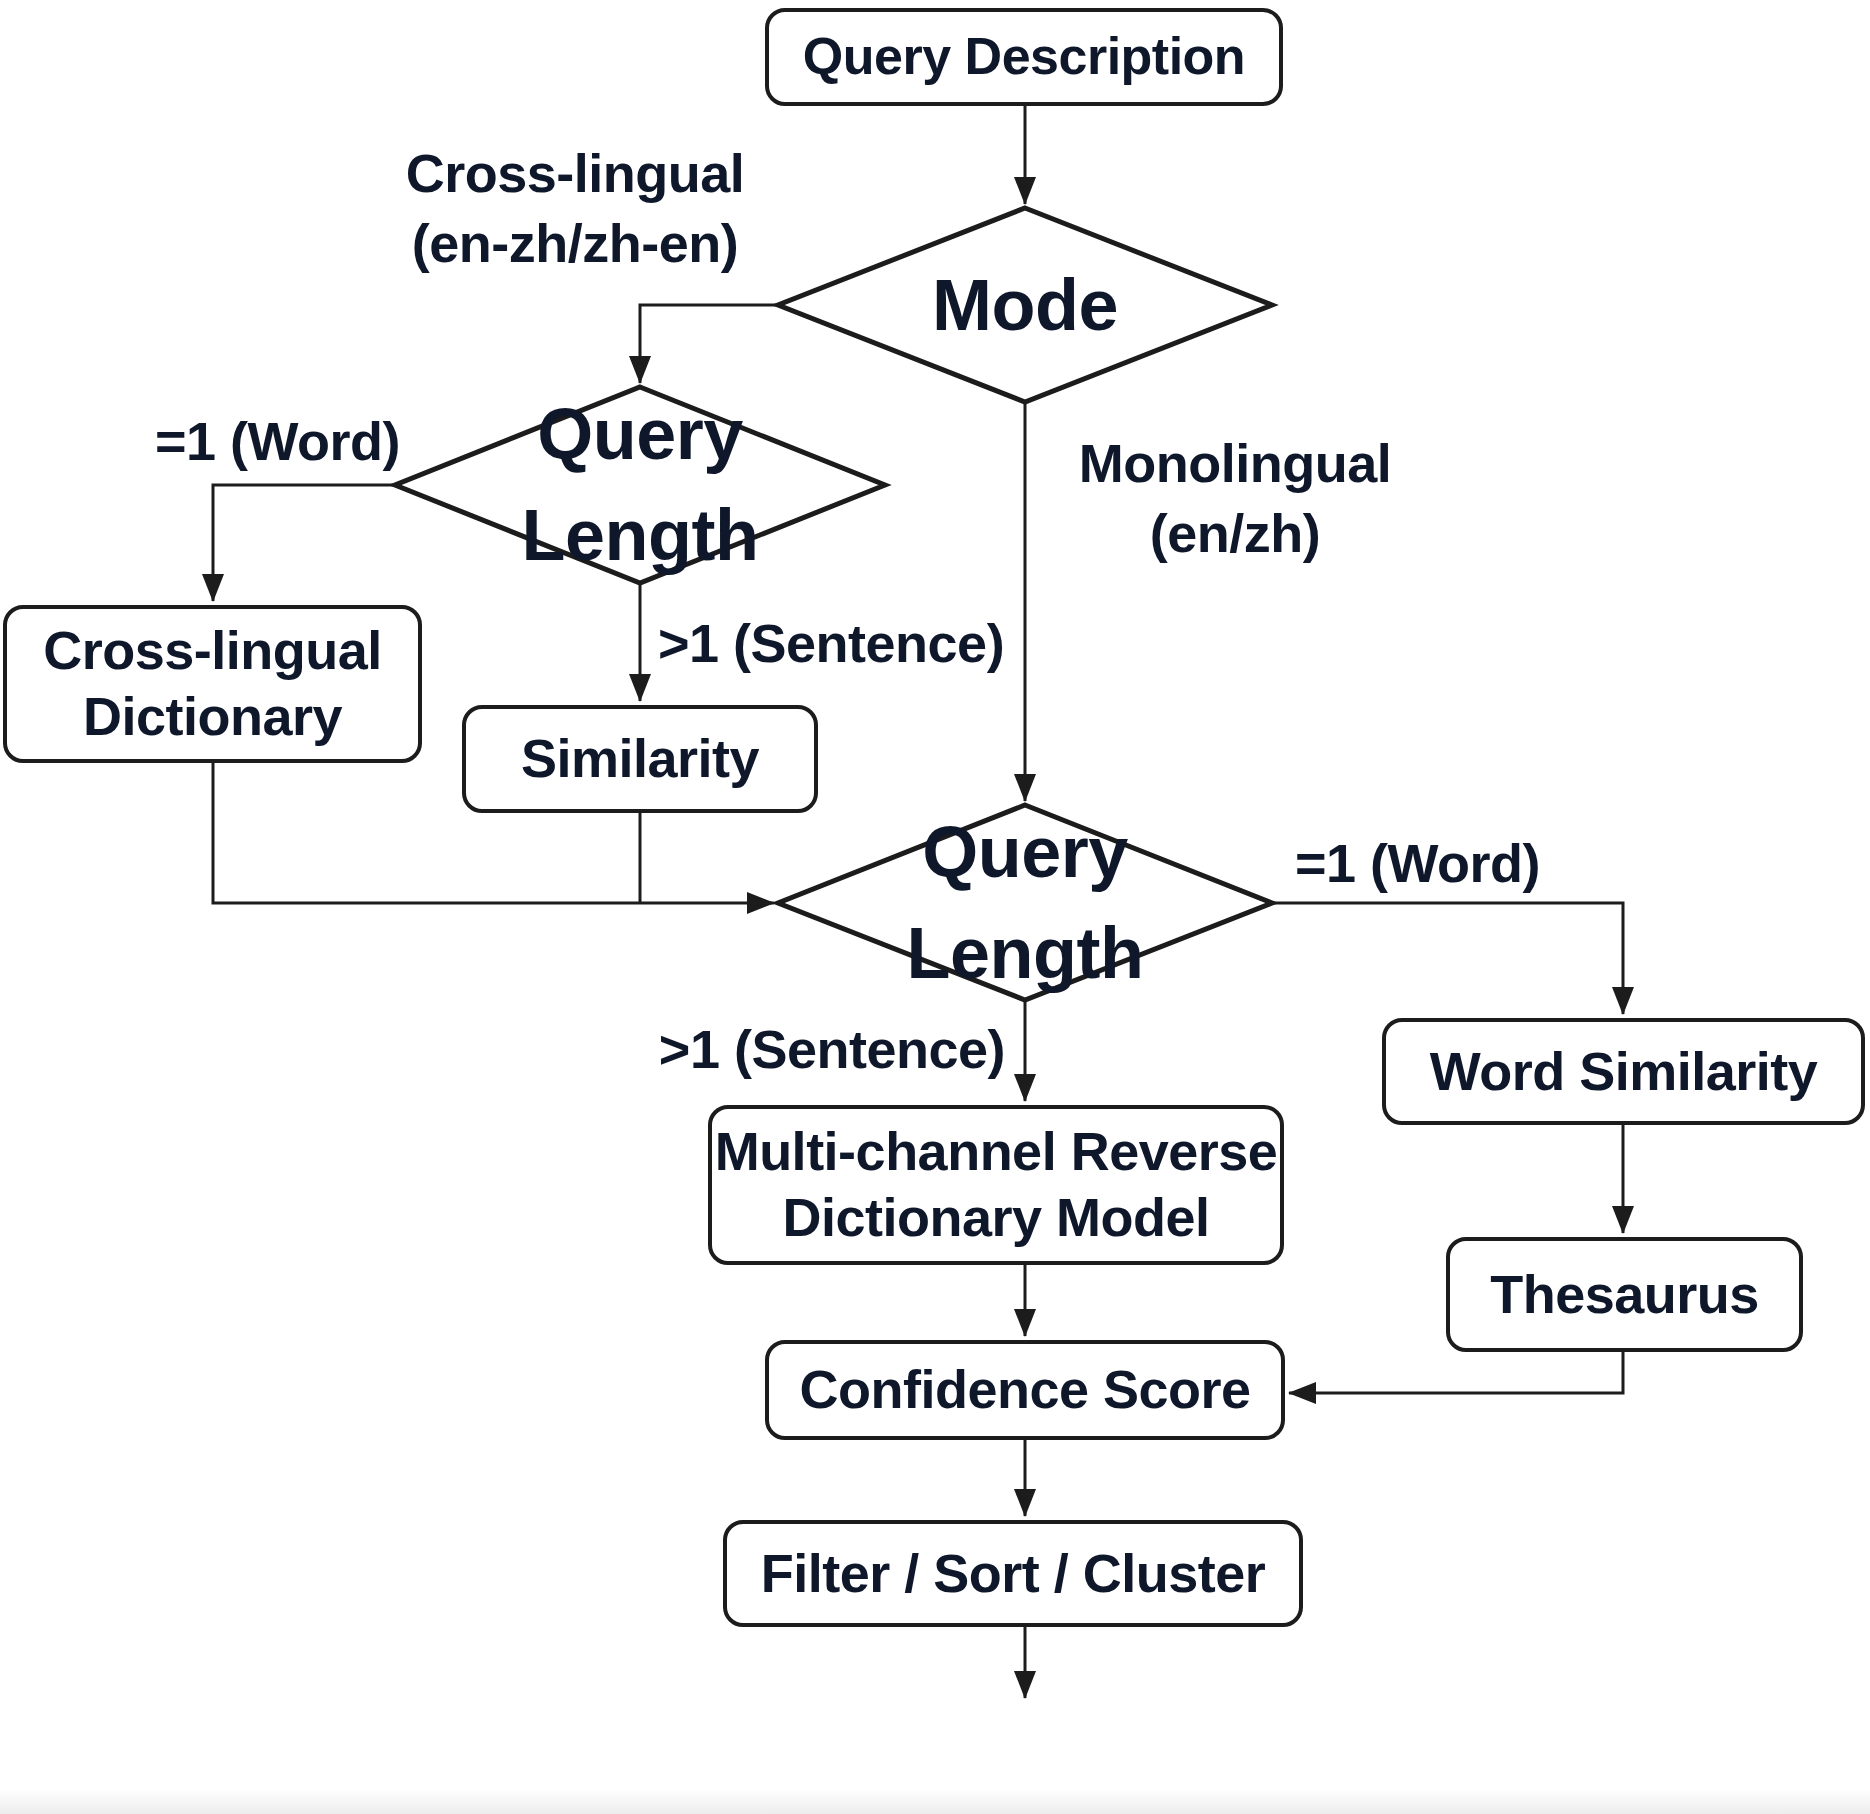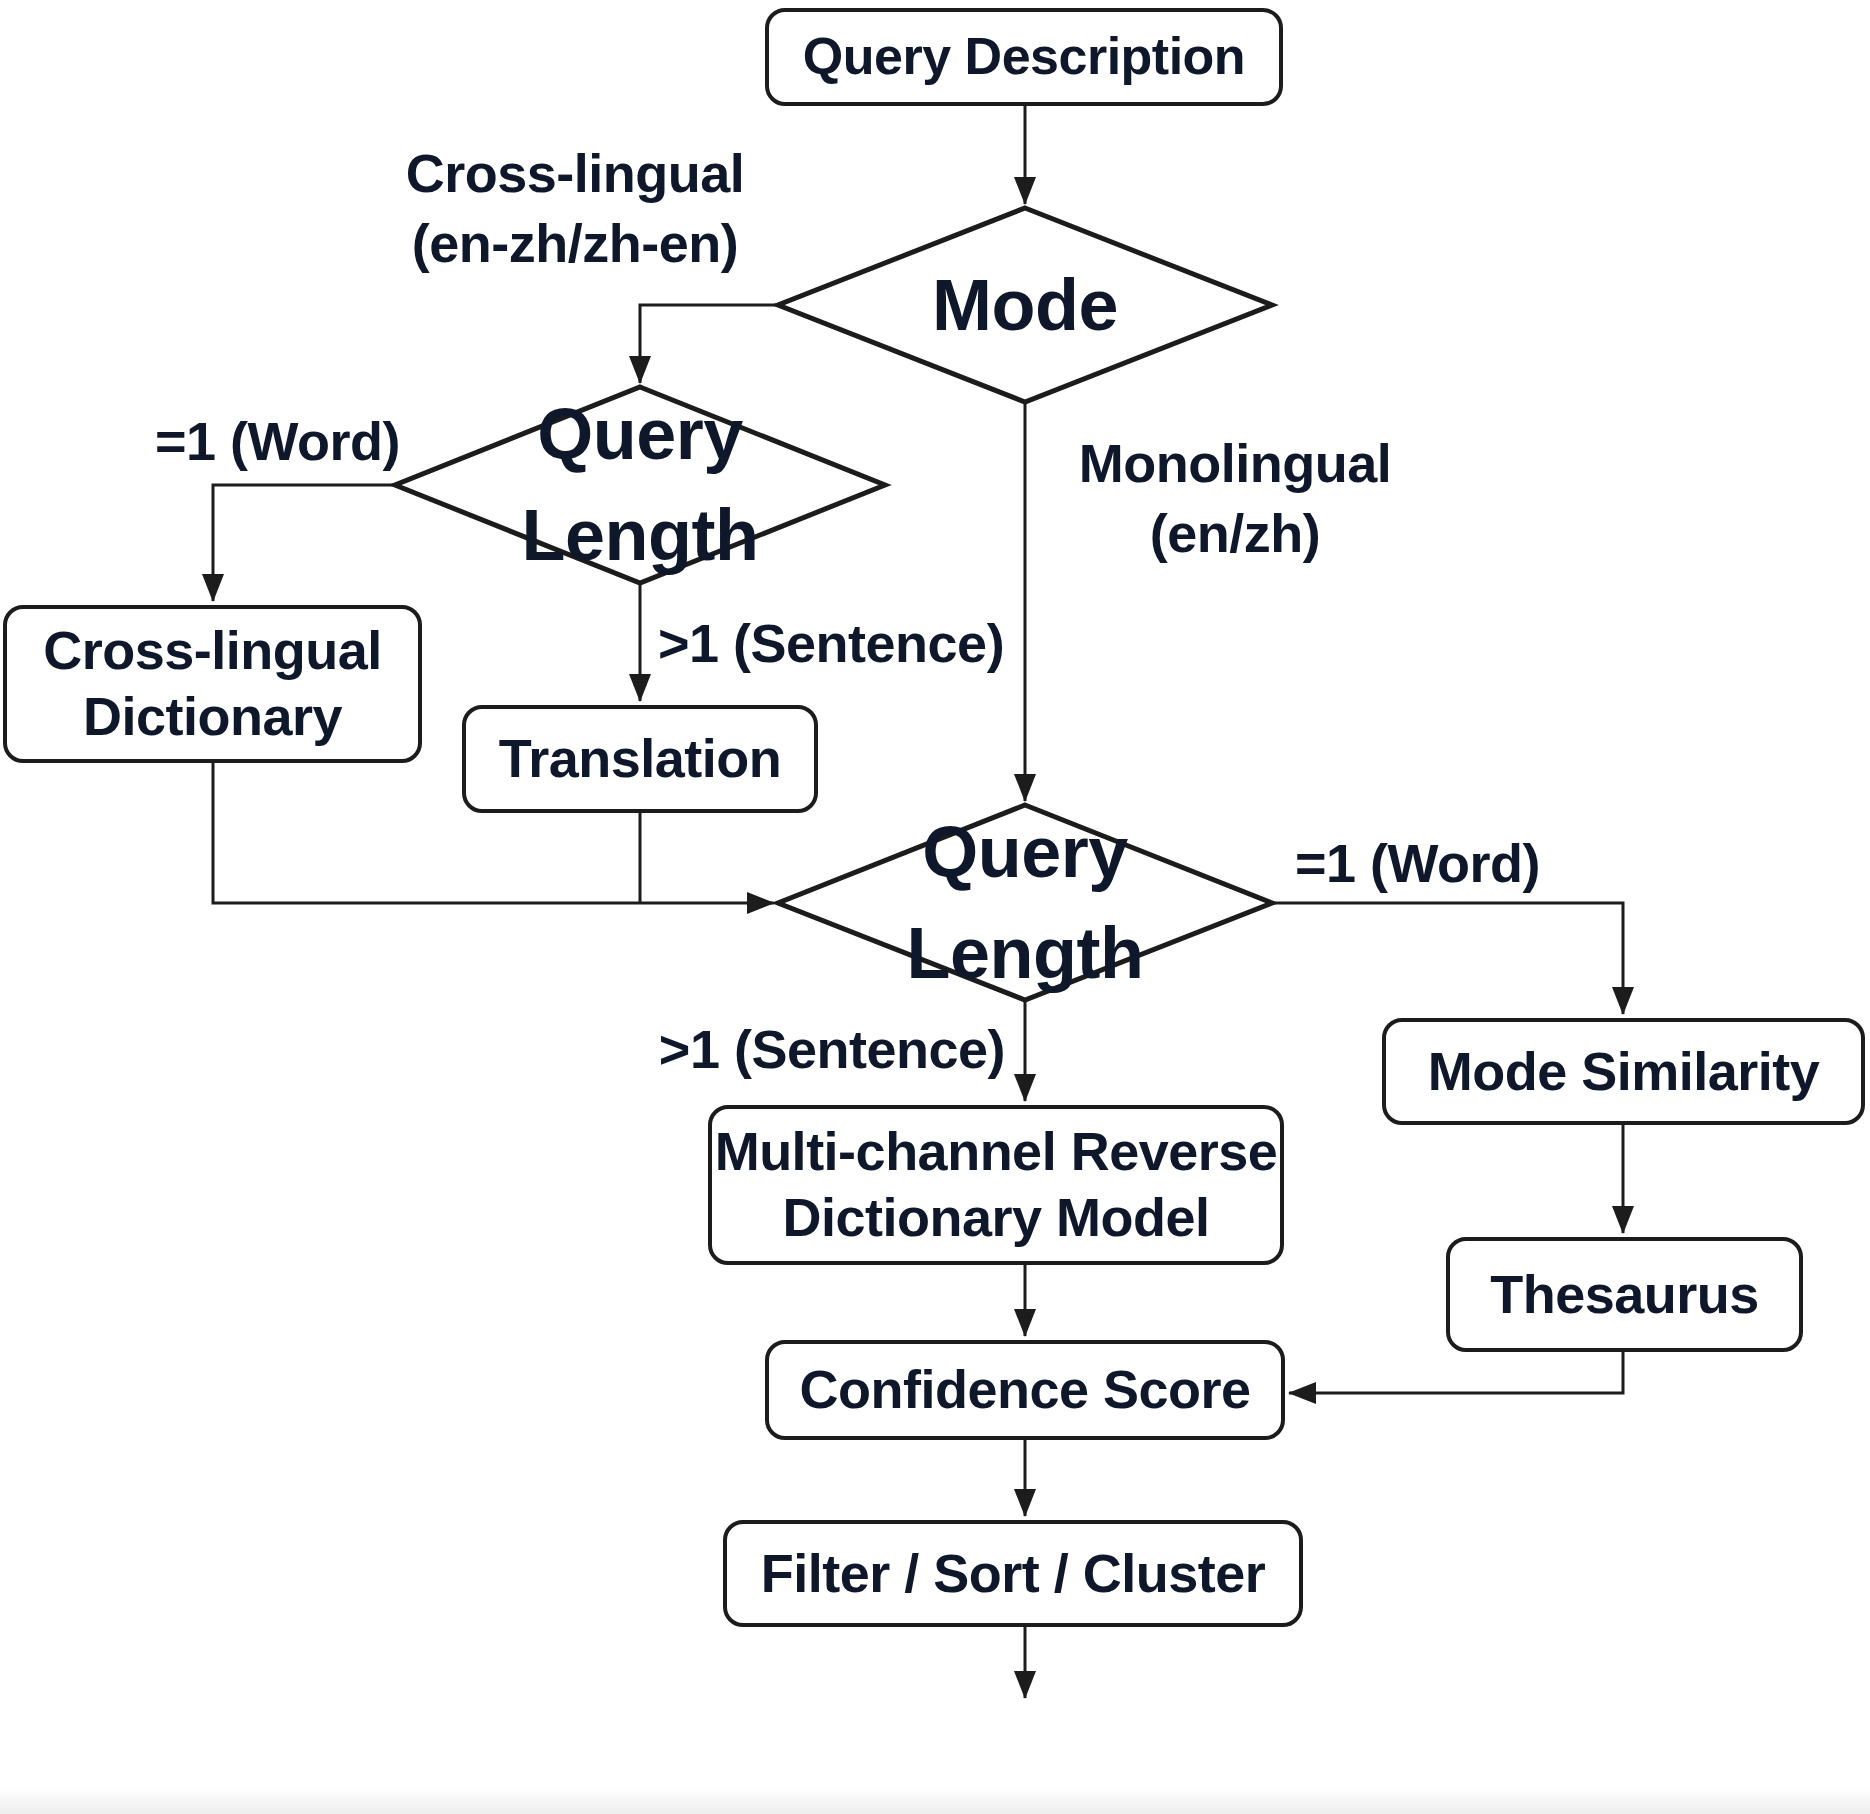--- a/index.html
+++ b/index.html
@@ -97,26 +97,26 @@
       <polygon points="640,387 885,485 640,583 395,485"></polygon>
       <polygon points="1025,805 1272,903 1025,1000 778,903"></polygon>
     </g>
   </svg>
 
   <div class="node" style="left:765px; top:8px; width:518px; height:98px; font-size:52px;">Query Description</div>
 
   <div class="node" style="left:3px; top:605px; width:419px; height:158px;">Cross-lingual
 Dictionary</div>
 
-  <div class="node" style="left:462px; top:705px; width:356px; height:108px;">Translation</div>
+  <div class="node" style="left:462px; top:705px; width:356px; height:108px;">Similarity</div>
 
   <div class="node" style="left:708px; top:1105px; width:576px; height:160px;">Multi-channel Reverse
 Dictionary Model</div>
 
-  <div class="node" style="left:1382px; top:1018px; width:483px; height:107px;">Mode Similarity</div>
+  <div class="node" style="left:1382px; top:1018px; width:483px; height:107px;">Word Similarity</div>
 
   <div class="node" style="left:1446px; top:1237px; width:357px; height:115px;">Thesaurus</div>
 
   <div class="node" style="left:765px; top:1340px; width:520px; height:100px;">Confidence Score</div>
 
   <div class="node" style="left:723px; top:1520px; width:580px; height:107px;">Filter / Sort / Cluster</div>
 
 
   <div class="dlabel" style="left:875px; top:225px; width:300px; height:160px;">Mode</div>
 

